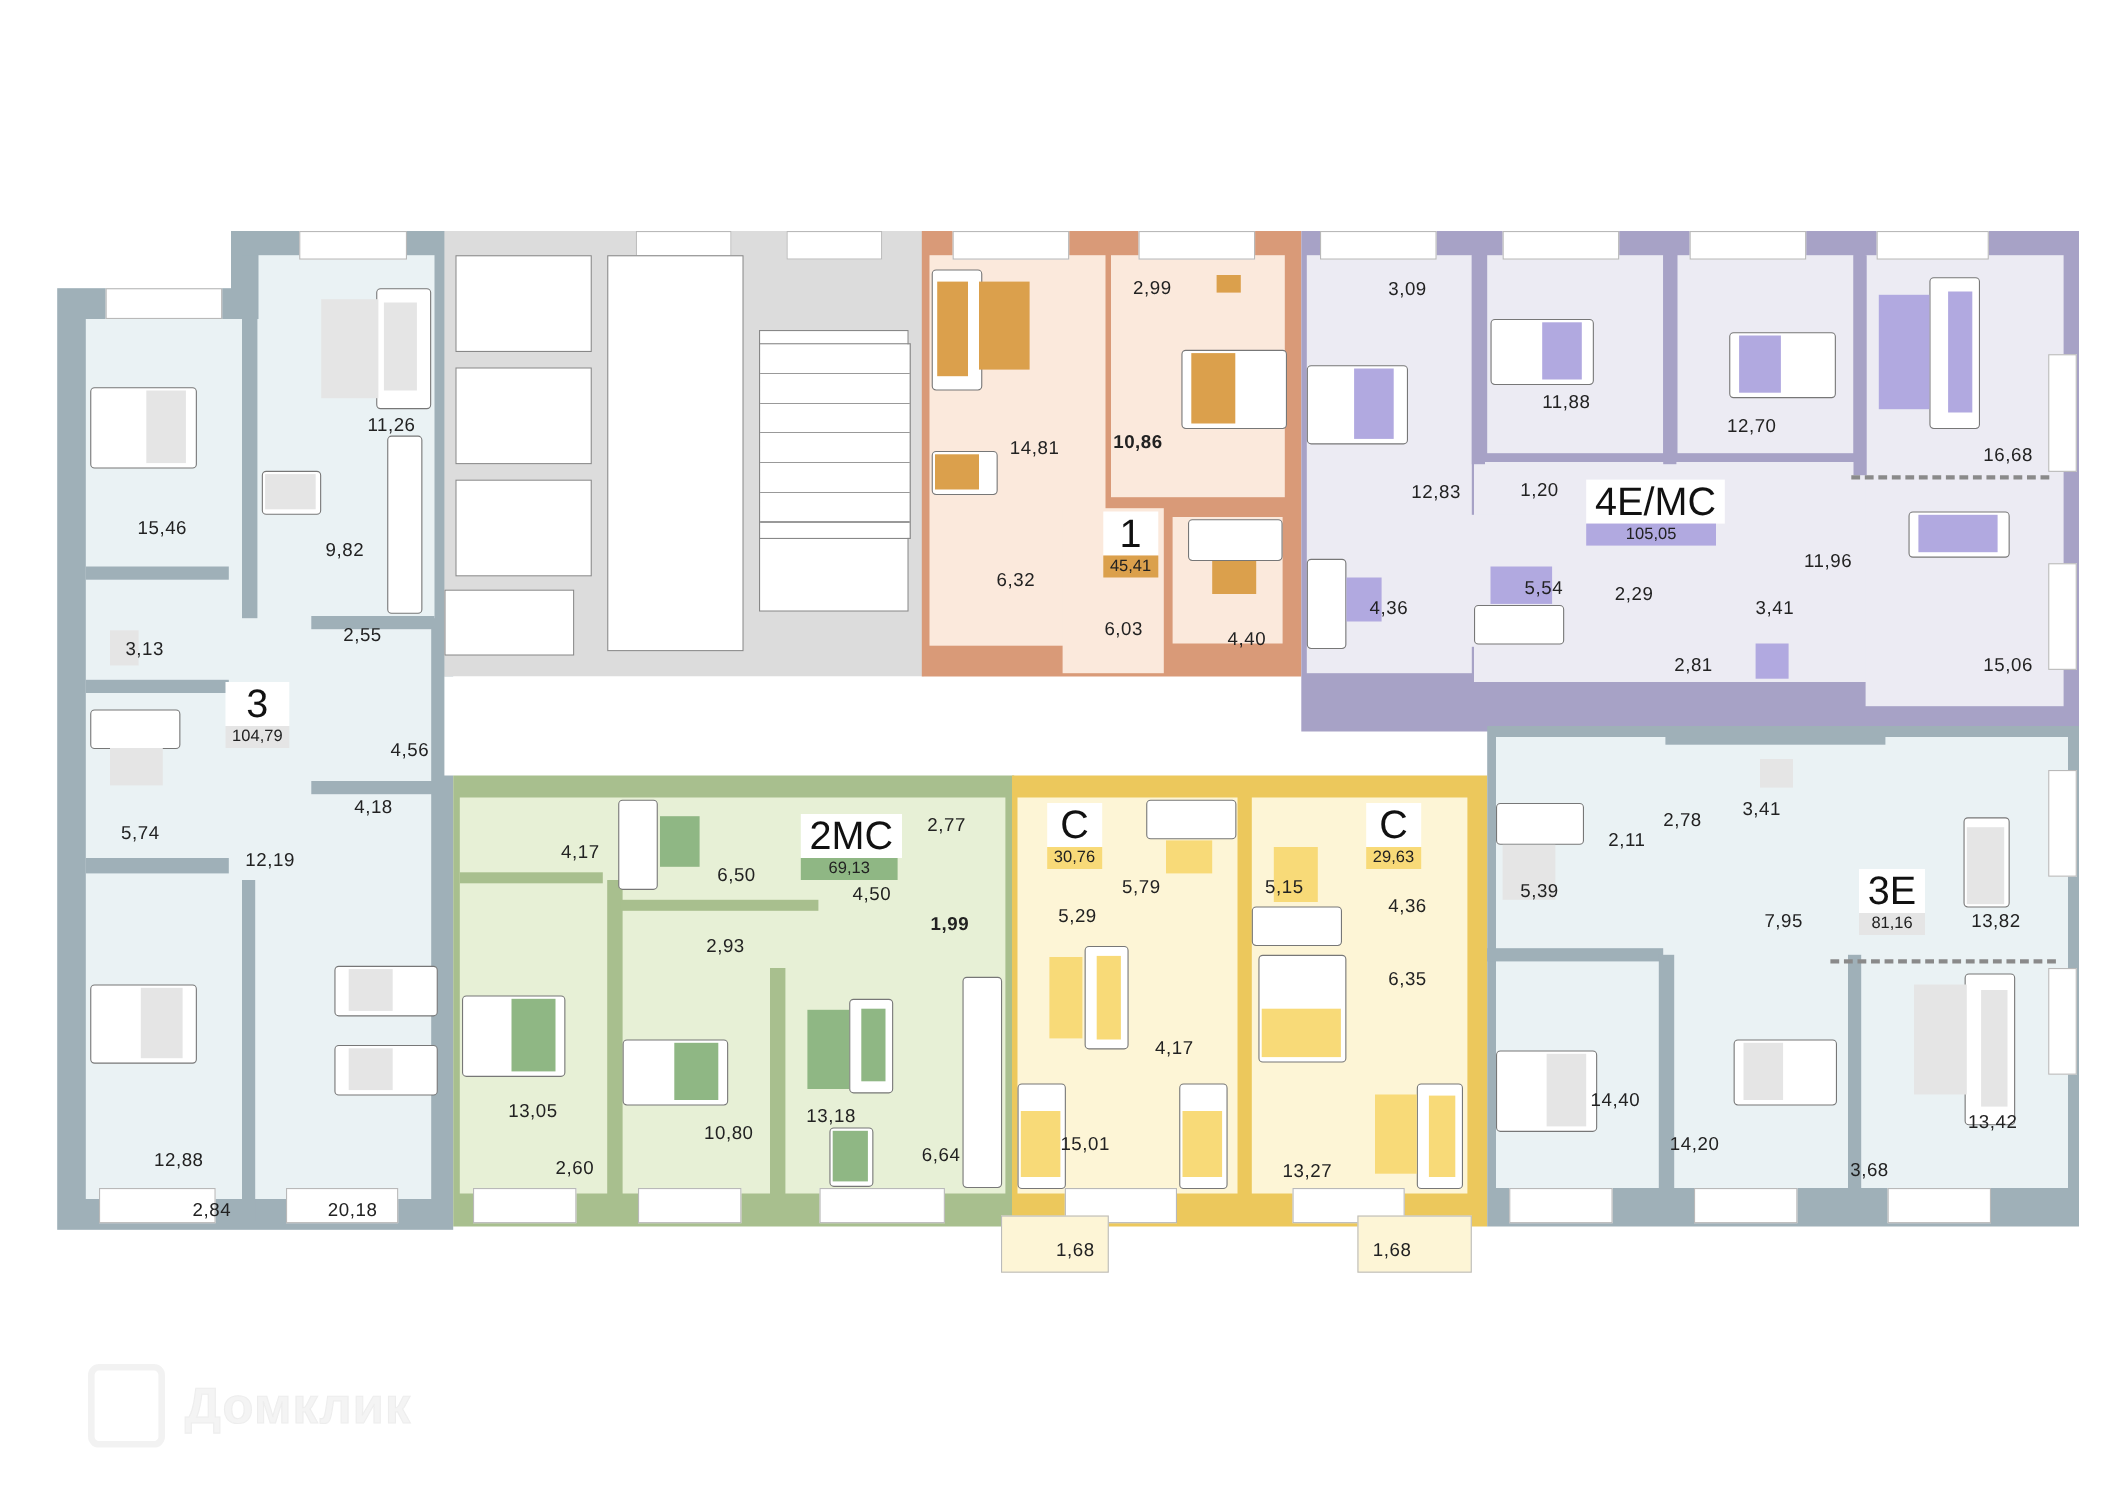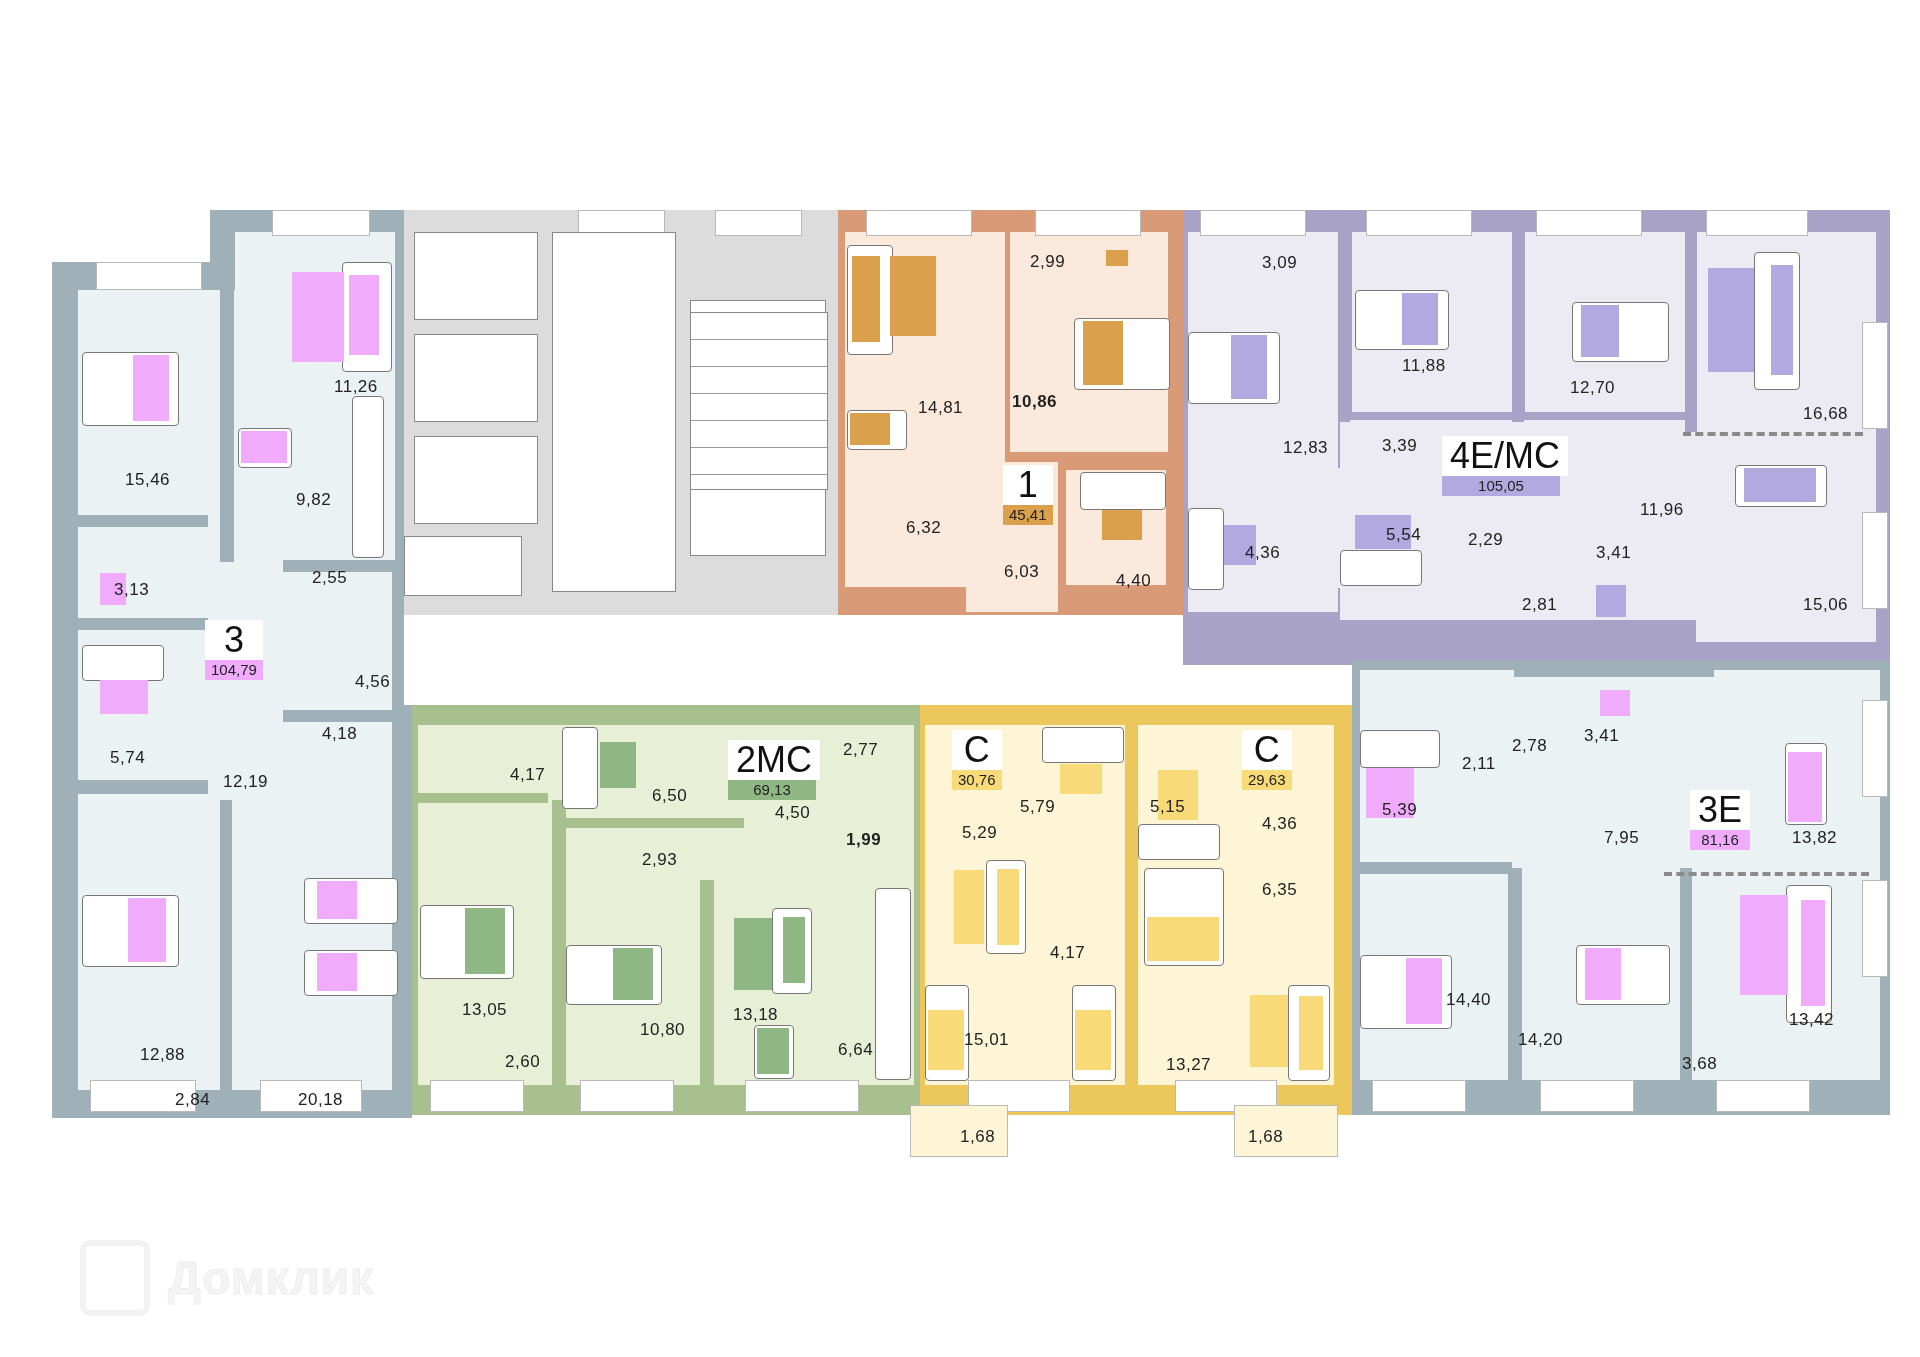--- a/index.html
+++ b/index.html
@@ -16,21 +16,21 @@
   .floor-purple{background:#ecebf3;}
   .floor-green{background:#e7f0d6;}
   .floor-yellow{background:#fdf5d6;}
   .floor-white{background:#ffffff;}
   .num{position:absolute;font-size:17px;letter-spacing:0.5px;color:#222;white-space:nowrap;}
   .apt-label{position:absolute;text-align:center;}
   .apt-type{display:block;background:#fff;font-size:36px;line-height:40px;padding:0 8px;color:#111;}
   .apt-area{display:block;font-size:15px;line-height:20px;padding:0 6px;color:#222;}
   .win{position:absolute;background:#fff;border:1px solid #b9b9b9;}
   .furn{position:absolute;border:1.5px solid #777;background:#fff;border-radius:4px;}
-  .accent-blue{background:#f0abfc;}
+  .accent-blue{background:#e5e5e5;}
   .accent-orange{background:#dba04c;}
   .accent-purple{background:#b1a9e0;}
   .accent-green{background:#8fb784;}
   .accent-yellow{background:#f8da78;}
   .stairs{position:absolute;background:repeating-linear-gradient(180deg,#fff 0,#fff 26px,#999 26px,#999 27px);border:1px solid #888;}
   .dash{position:absolute;border-top:4px dashed #8a8a8a;}
   .watermark{position:absolute;left:80px;top:1240px;display:flex;align-items:center;gap:18px;opacity:0.9;}
   .wm-icon{width:70px;height:76px;border:6px solid #f1f1f1;border-radius:10px;box-sizing:border-box;}
   .wm-text{font-size:46px;font-weight:bold;color:#f3f3f3;letter-spacing:1px;-webkit-text-stroke:1px #ececec;}
 </style>
@@ -180,21 +180,21 @@
 <div class="abs accent-purple" style="left:1224px;top:525px;width:32px;height:40px;"></div>
 <div class="furn" style="left:1340px;top:550px;width:80px;height:34px;"></div>
 <div class="abs accent-purple" style="left:1355px;top:515px;width:56px;height:34px;"></div>
 <div class="abs accent-purple" style="left:1596px;top:585px;width:30px;height:32px;"></div>
 
 <span class="num" style="left:1262px;top:253px;">3,09</span>
 <span class="num" style="left:1402px;top:356px;">11,88</span>
 <span class="num" style="left:1570px;top:378px;">12,70</span>
 <span class="num" style="left:1803px;top:404px;">16,68</span>
 <span class="num" style="left:1283px;top:438px;">12,83</span>
-<span class="num" style="left:1382px;top:436px;">3,39</span>
+<span class="num" style="left:1382px;top:436px;">1,20</span>
 <span class="num" style="left:1245px;top:543px;">4,36</span>
 <span class="num" style="left:1386px;top:525px;">5,54</span>
 <span class="num" style="left:1468px;top:530px;">2,29</span>
 <span class="num" style="left:1640px;top:500px;">11,96</span>
 <span class="num" style="left:1596px;top:543px;">3,41</span>
 <span class="num" style="left:1522px;top:595px;">2,81</span>
 <span class="num" style="left:1803px;top:595px;">15,06</span>
 
 <div class="apt-label" style="left:1442px;top:436px;">
   <span class="apt-type">4E/MC</span>

